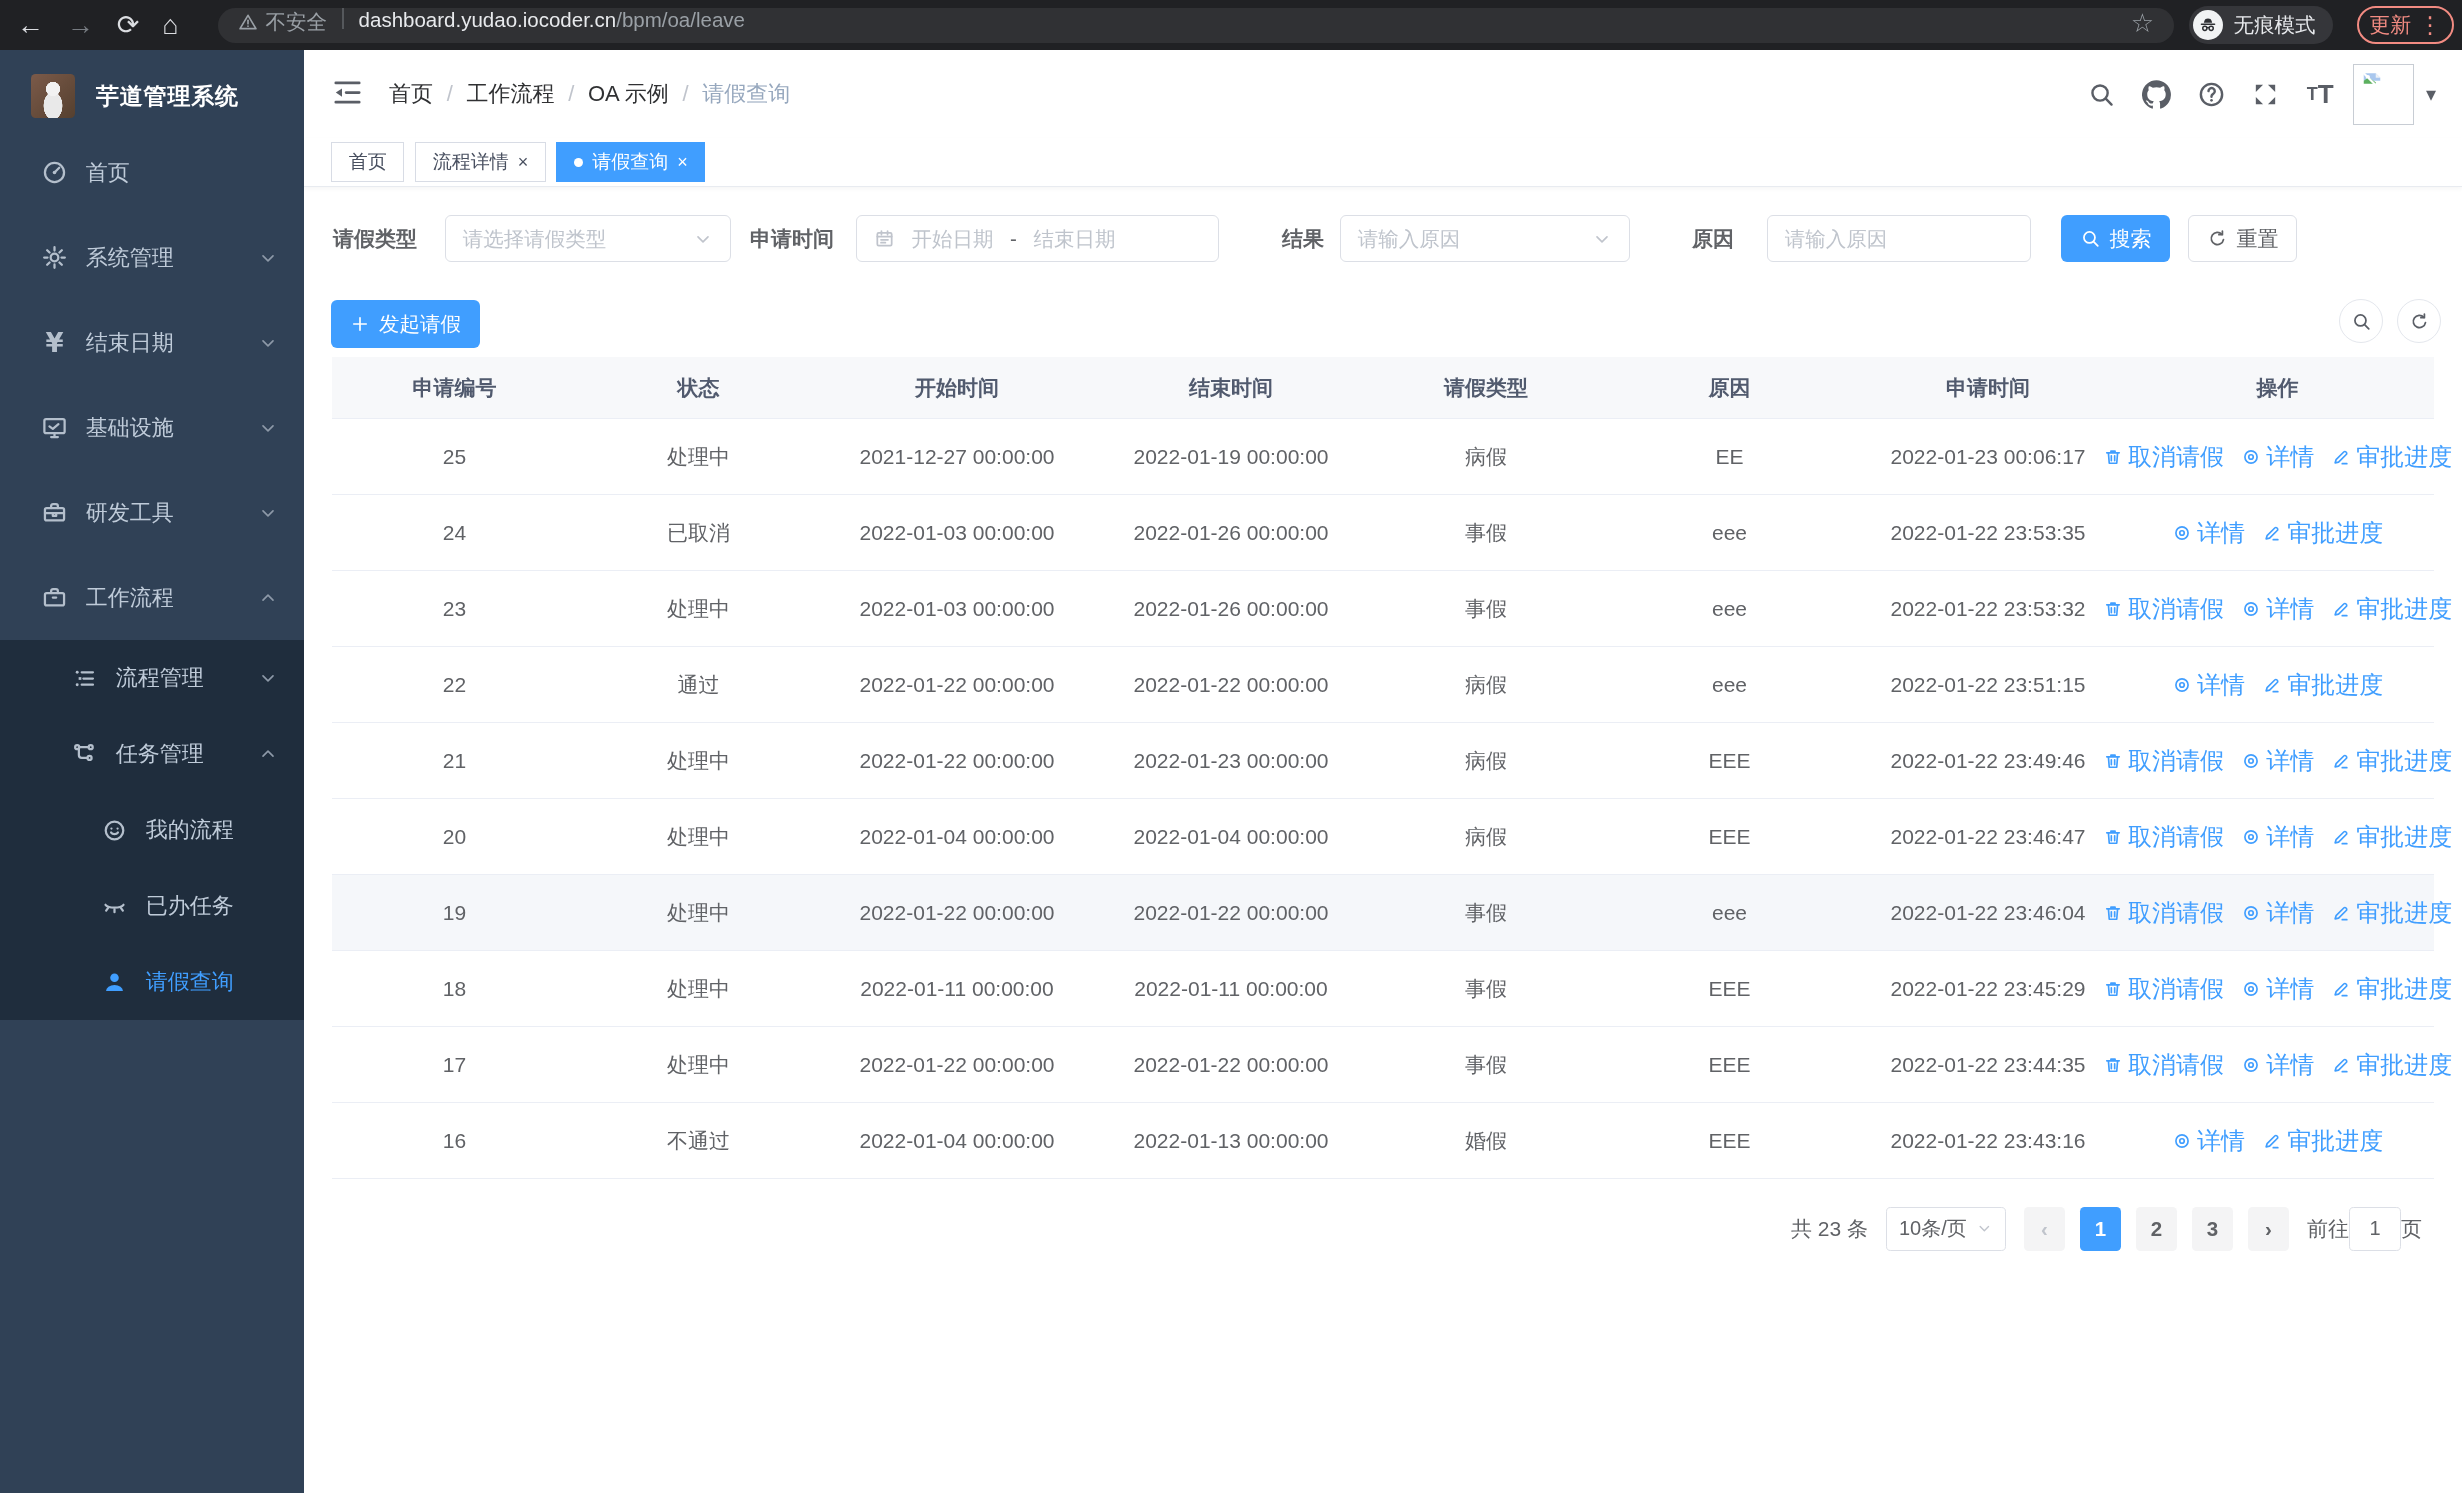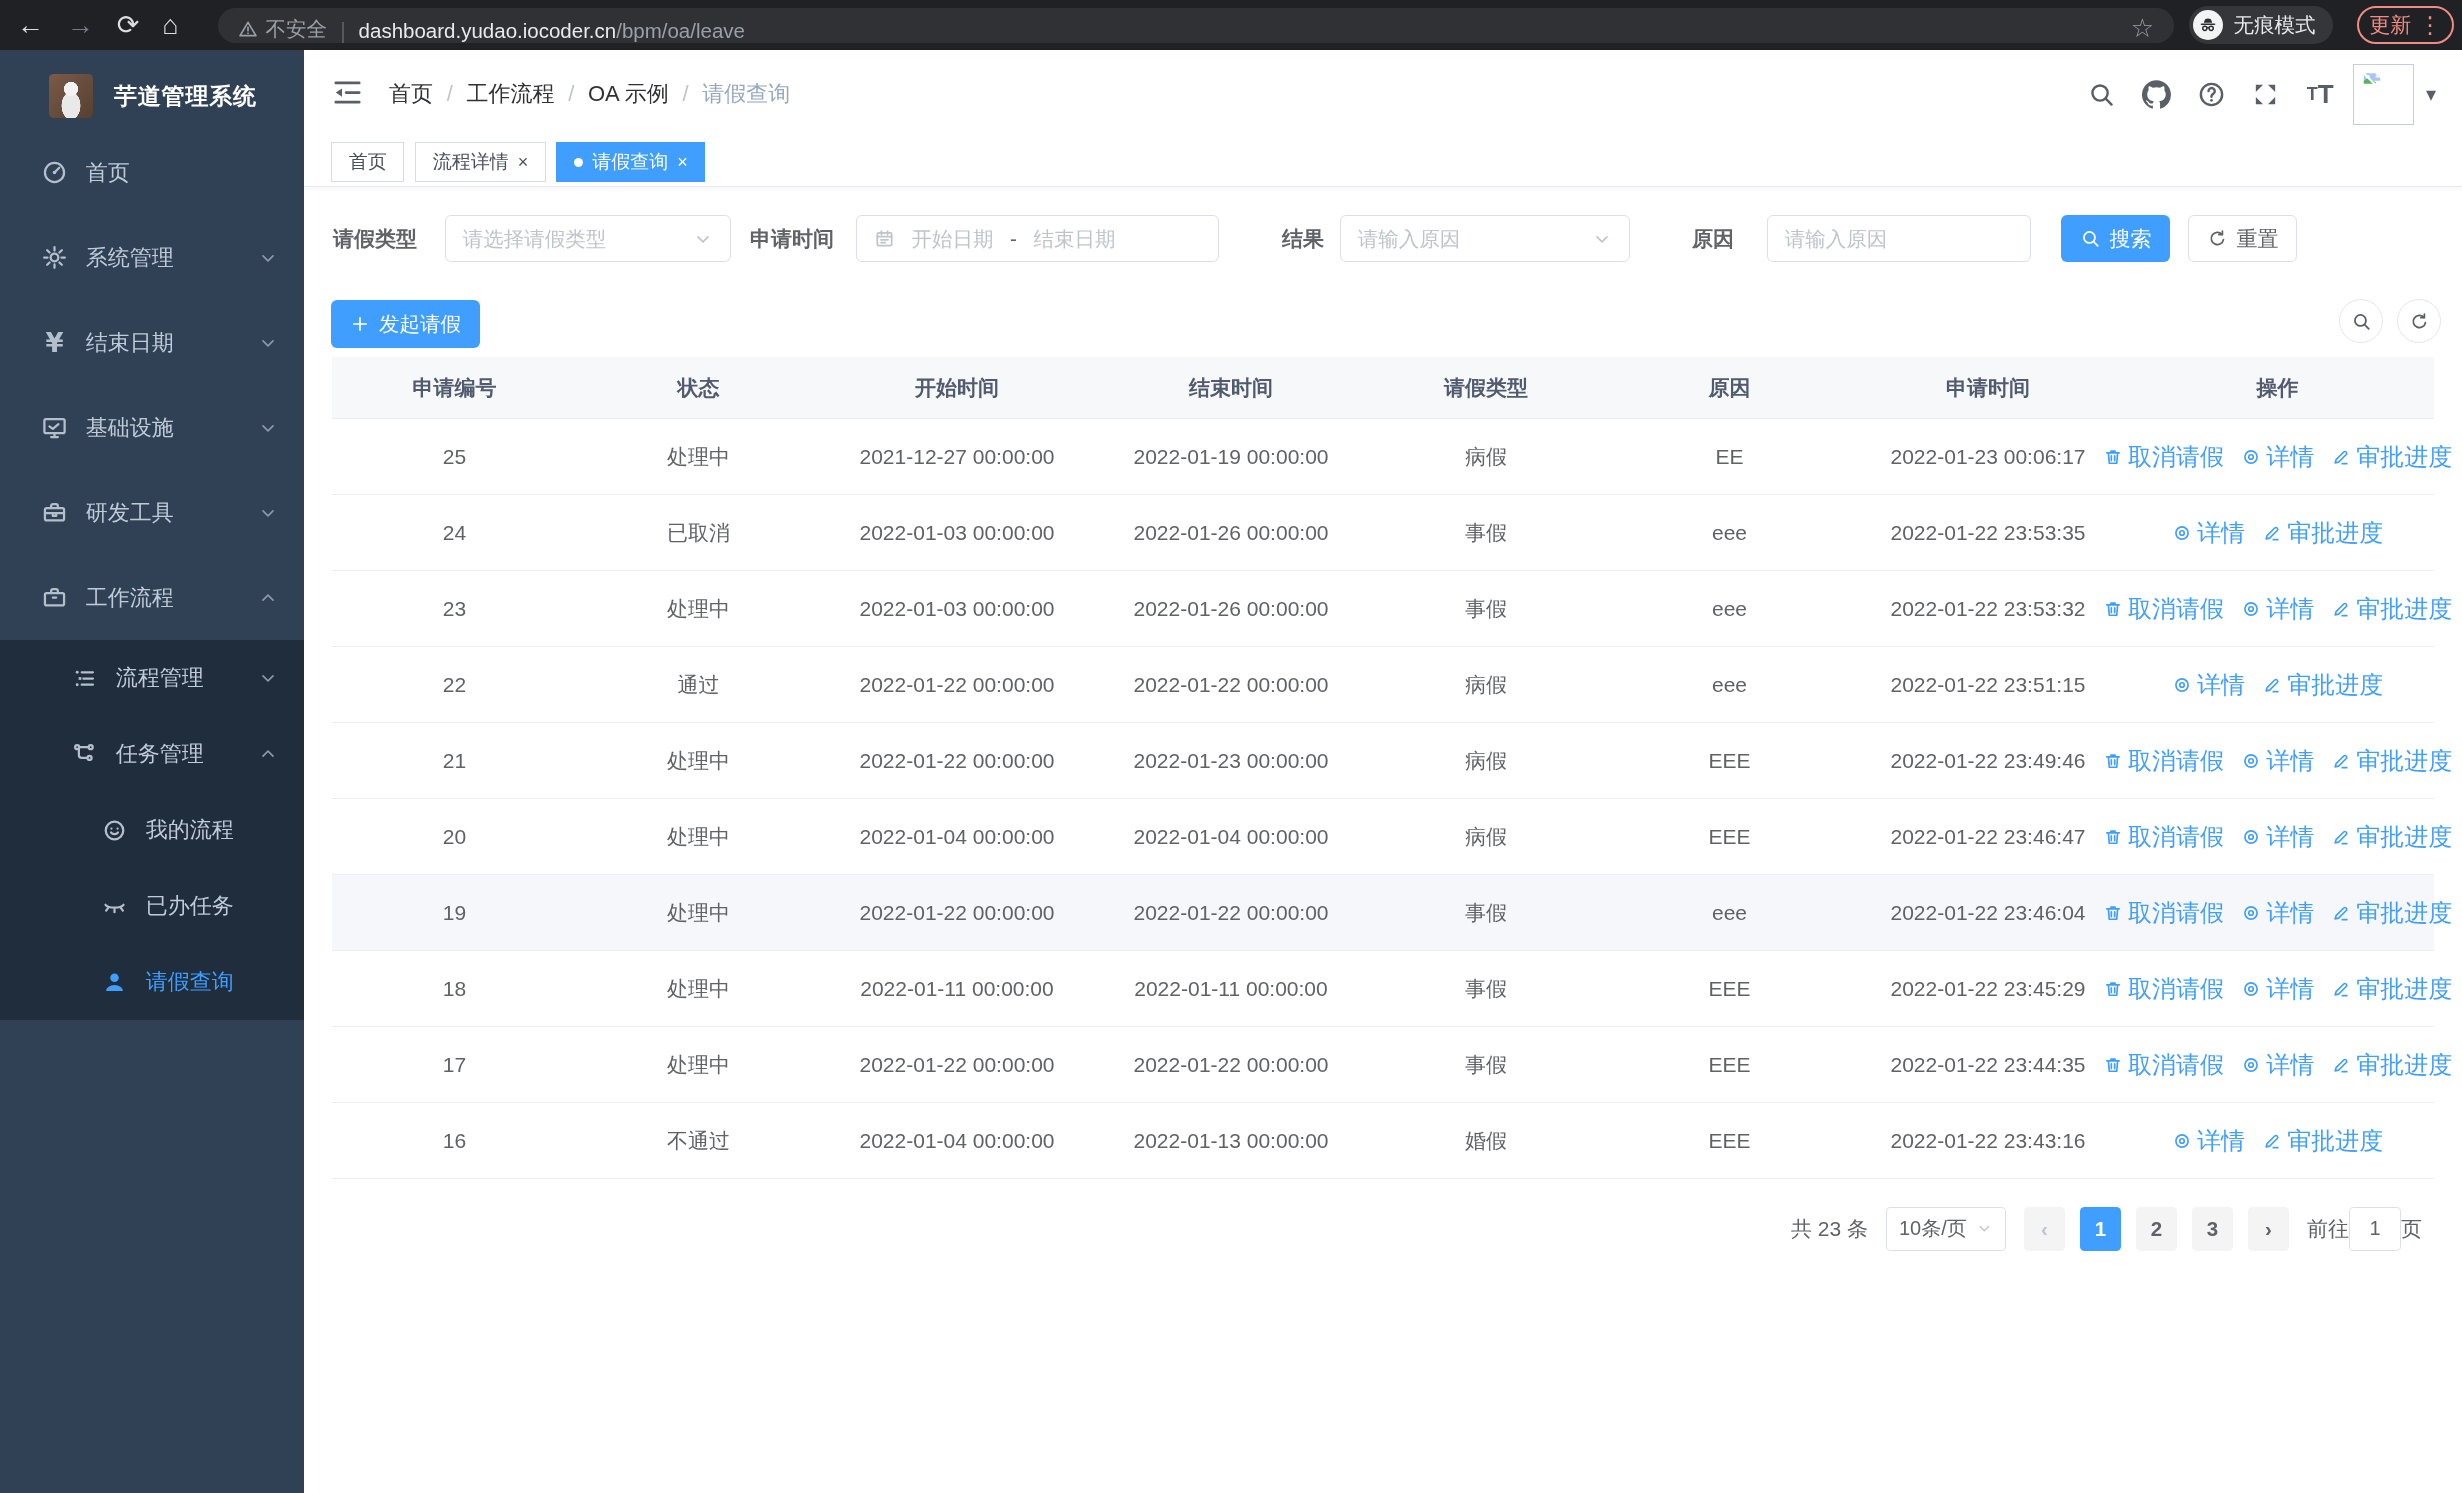--- a/index.html
+++ b/index.html
@@ -7,21 +7,21 @@
        font-family:"Liberation Sans","DejaVu Sans",sans-serif;color:#606266}
   svg{display:block}
   .glyph{font-family:"DejaVu Sans",sans-serif}
 
   
   .chrome{position:absolute;left:0;top:0;width:2462px;height:50px;background:#202124}
   .chrome-nav{position:absolute;left:16.7px;top:0;height:50px;display:flex;align-items:center;gap:23px;
               font-size:27px;color:#dbdde1}
   .chrome-nav .dim{color:#777c82}
   .omni{position:absolute;left:218px;top:7.6px;width:1956px;height:35px;border-radius:17.5px;background:#303134;
-        display:flex;align-items:flex-end;padding:0 20px;box-sizing:border-box;font-size:20.5px}
+        display:flex;align-items:flex-start;padding:0 20px;box-sizing:border-box;font-size:20.5px}
   .omni .warn{display:flex;align-items:center;gap:7.6px;color:#9aa0a6}
   .omni .sep{width:1.5px;height:21px;background:#55585c;margin:0 15px}
   .omni .host{color:#e8eaed}
   .omni .path{color:#9aa0a6}
   .omni .star{margin-left:auto;color:#9aa0a6;font-size:26px}
   .incog{position:absolute;left:2189px;top:6px;height:38px;border-radius:19px;background:#35363a;
          display:flex;align-items:center;gap:10.6px;padding:0 18px 0 3.8px;box-sizing:border-box}
   .incog .cir{width:30px;height:30px;border-radius:50%;background:#f1f3f4;display:flex;align-items:center;justify-content:center}
   .incog .cir svg{width:20px;height:20px}
   .incog .txt{color:#e8eaed;font-size:20.5px}
@@ -29,21 +29,21 @@
           box-sizing:border-box;display:flex;align-items:center;justify-content:center;gap:7.6px;
           color:#f28b82;font-size:21px}
   .updbtn .dots{font-size:23px}
 
   
   .app{position:absolute;left:0;top:50px;width:2462px;height:1443px;display:flex}
   .sidebar{width:304px;flex-shrink:0;background:#304156;position:relative;overflow:hidden}
   .main{flex:1;position:relative;background:#fff}
 
   
-  .logo-row{height:68px;margin-top:12px;display:flex;align-items:center;padding-left:49px;gap:21px}
+  .logo-row{height:68px;margin-top:12px;display:flex;align-items:center;padding-left:31px;gap:21px}
   .logo-img{width:44px;height:44px;border-radius:4.6px;flex-shrink:0;
     background:
       radial-gradient(circle at 50% 34%, #f2f2f2 0 19%, rgba(0,0,0,0) 20%),
       radial-gradient(ellipse at 50% 72%, #e9e9e9 0 30%, rgba(0,0,0,0) 31%),
       linear-gradient(135deg,#7b5a49,#55402f)}
   .logo-title{color:#fff;font-size:23px;font-weight:700;letter-spacing:0.8px}
   .menu{margin-top:0}
   .mi{display:flex;align-items:center;position:relative;color:#bfcbd9;cursor:pointer}
   .mi .ic{width:35px;display:flex;justify-content:center;margin-right:13.7px;color:#b4bfcc}
   .mi .ic svg{width:27px;height:27px}

